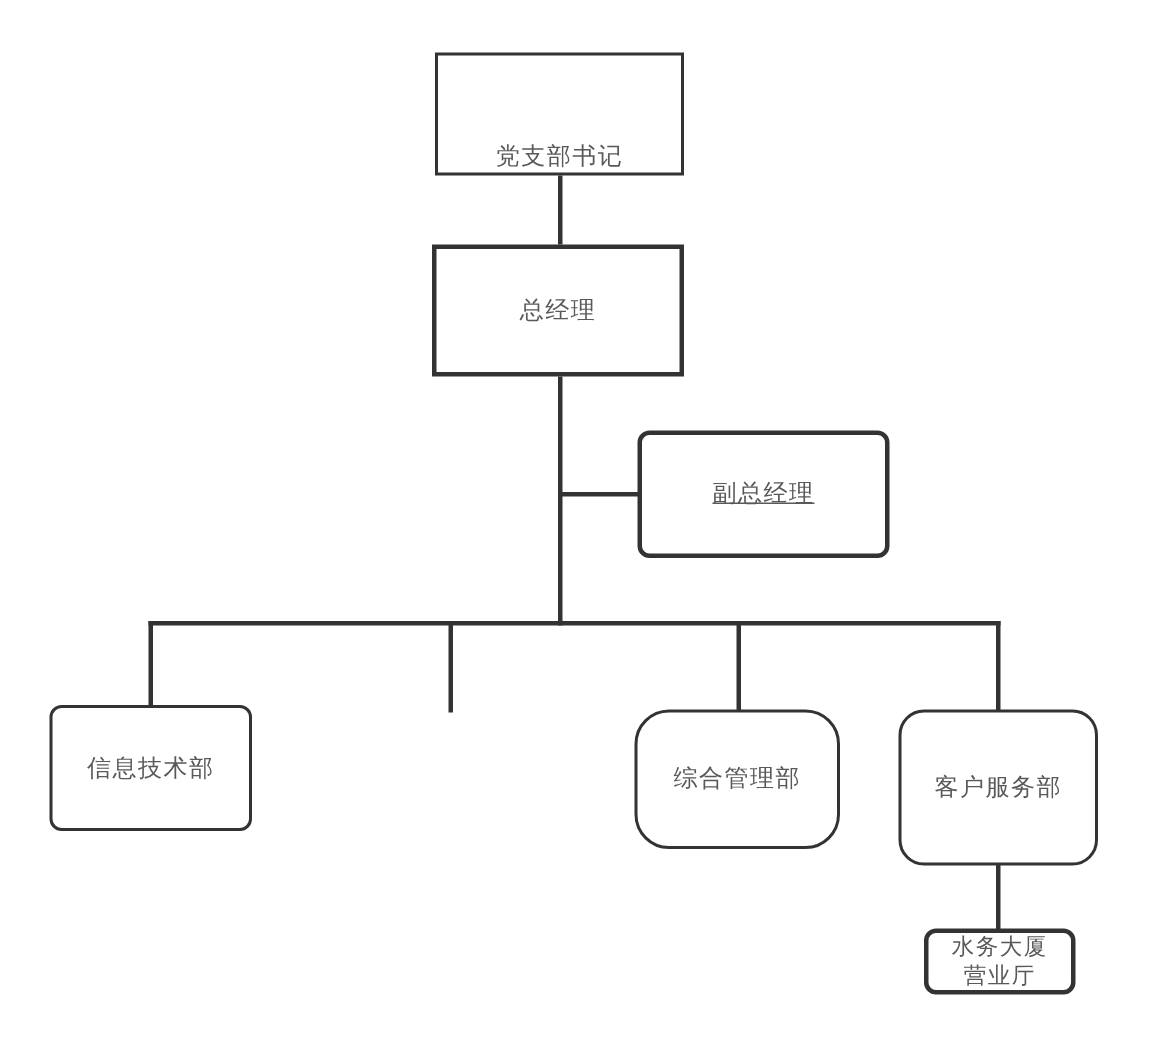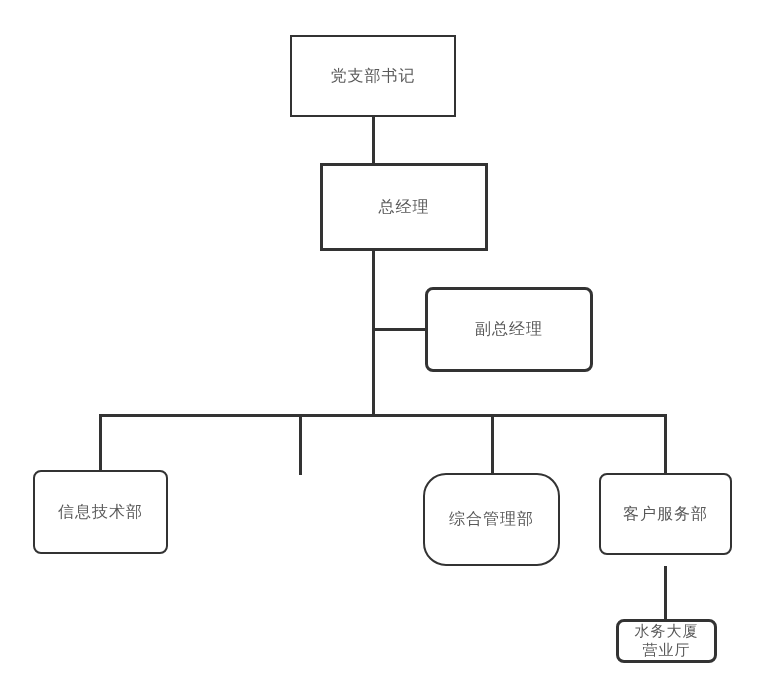--- a/index.html
+++ b/index.html
@@ -24,21 +24,21 @@
     display:flex;
     align-items:center;
     justify-content:center;
     text-align:center;
     color:var(--text);
     font-size:16px;
     letter-spacing:1px;
     z-index:2;
   }
   .node.sharp{border-radius:0;}
-  .node.sharp2{border-width:2px;}
+  .node.sharp2{border-width:2px;align-items:flex-end;}
   .node.bold{border-width:3px;}
   .node.round{border-radius:8px;}
   .conn{
     position:absolute;
     background:var(--line);
     z-index:1;
   }
   .two-line{font-size:15px;line-height:19px;letter-spacing:1px;text-align:center;}
 </style>
 </head>
@@ -53,38 +53,38 @@
   <div class="conn" style="left:99px;top:414px;width:3px;height:58px;"></div>
   <div class="conn" style="left:299px;top:414px;width:3px;height:61px;"></div>
   <div class="conn" style="left:491px;top:414px;width:3px;height:61px;"></div>
   <div class="conn" style="left:664px;top:414px;width:3px;height:61px;"></div>
   <div class="conn" style="left:664px;top:566px;width:3px;height:55px;"></div>
 
   <div class="node sharp sharp2" style="left:290px;top:35px;width:166px;height:82px;">
     <span>党支部书记</span>
   </div>
 
-  <div class="node sharp bold" style="left:288px;top:163px;width:168px;height:88px;margin-left:32px;">
+  <div class="node sharp bold" style="left:288px;top:163px;width:168px;height:88px;">
     <span>总经理</span>
   </div>
 
-  <div class="node round bold" style="left:425px;top:287px;width:168px;height:85px;">
+  <div class="node round bold" style="left:425px;top:287px;width:168px;height:85px;text-decoration:underline;">
     <span>副总经理</span>
   </div>
 
   <div class="node round" style="left:33px;top:470px;width:135px;height:84px;">
     <span>信息技术部</span>
   </div>
 
 
   <div class="node round" style="left:423px;top:473px;width:137px;height:93px;border-radius:23px;">
     <span>综合管理部</span>
   </div>
 
-  <div class="node round" style="left:599px;top:473px;width:133px;height:82px;">
+  <div class="node round" style="left:599px;top:473px;width:133px;height:104px;border-radius:17px;">
     <span>客户服务部</span>
   </div>
 
   <div class="node round bold two-line" style="left:616px;top:619px;width:101px;height:44px;flex-direction:column;">
     <span>水务大厦</span>
     <span>营业厅</span>
   </div>
 
 </div>
 

